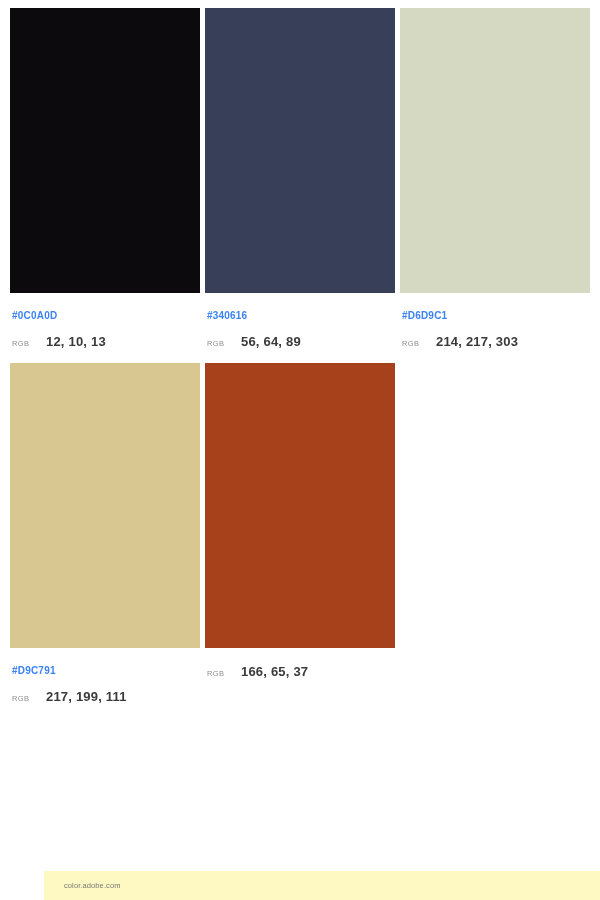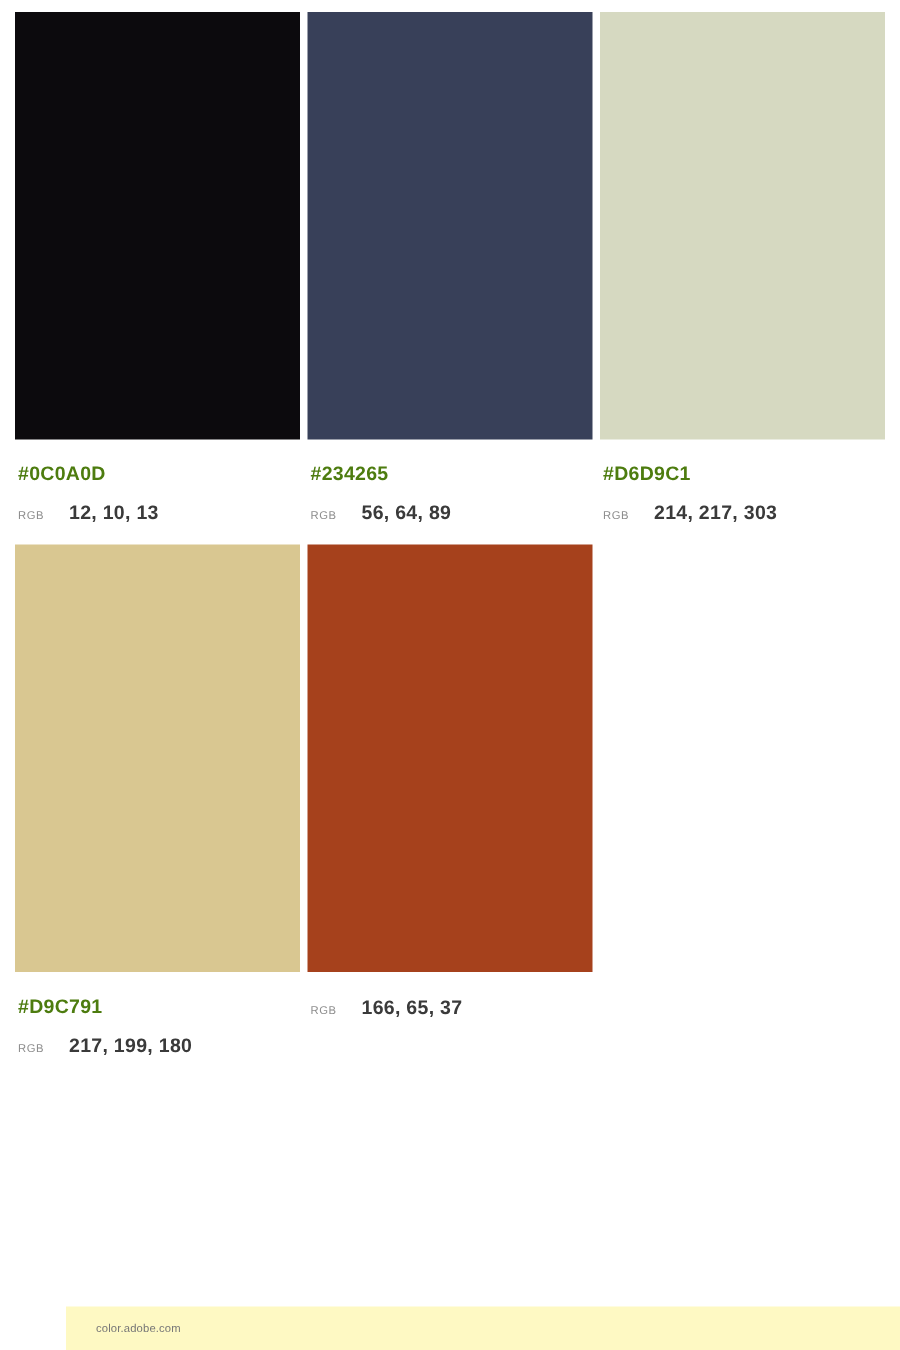--- a/index.html
+++ b/index.html
@@ -48,23 +48,23 @@
     width: 190px;
     height: 285px;
     display: block;
   }
 
   .swatch-meta {
     padding-top: 16px;
   }
 
   .swatch-hex {
-    font-size: 13px;
+    font-size: 10px;
     font-weight: bold;
-    color: #4d7c0f;
+    color: #3b82f6;
     letter-spacing: 0.2px;
     line-height: 14px;
     margin: 0 0 11px 2px;
   }
 
   .swatch-rgb-line {
     display: flex;
     align-items: baseline;
     margin-left: 2px;
   }
@@ -125,21 +125,21 @@
           <div class="swatch-rgb-line">
             <span class="rgb-label">RGB</span>
             <span class="rgb-value">12, 10, 13</span>
           </div>
         </div>
       </div>
 
       <div class="swatch-cell">
         <div class="swatch-chip" id="chip-0-1" style="background: rgb(56, 64, 89);"></div>
         <div class="swatch-meta">
-          <div class="swatch-hex">#234265</div>
+          <div class="swatch-hex">#340616</div>
           <div class="swatch-rgb-line">
             <span class="rgb-label">RGB</span>
             <span class="rgb-value">56, 64, 89</span>
           </div>
         </div>
       </div>
 
       <div class="swatch-cell">
         <div class="swatch-chip" id="chip-0-2" style="background: rgb(214, 217, 193);"></div>
         <div class="swatch-meta">
@@ -154,21 +154,21 @@
     </div>
 
     <div class="swatch-row">
 
       <div class="swatch-cell">
         <div class="swatch-chip" id="chip-1-0" style="background: rgb(217, 199, 145);"></div>
         <div class="swatch-meta">
           <div class="swatch-hex">#D9C791</div>
           <div class="swatch-rgb-line">
             <span class="rgb-label">RGB</span>
-            <span class="rgb-value">217, 199, 180</span>
+            <span class="rgb-value">217, 199, 111</span>
           </div>
         </div>
       </div>
 
       <div class="swatch-cell">
         <div class="swatch-chip" id="chip-1-1" style="background: rgb(166, 65, 28);"></div>
         <div class="swatch-meta">
           <div class="swatch-rgb-line">
             <span class="rgb-label">RGB</span>
             <span class="rgb-value">166, 65, 37</span>

